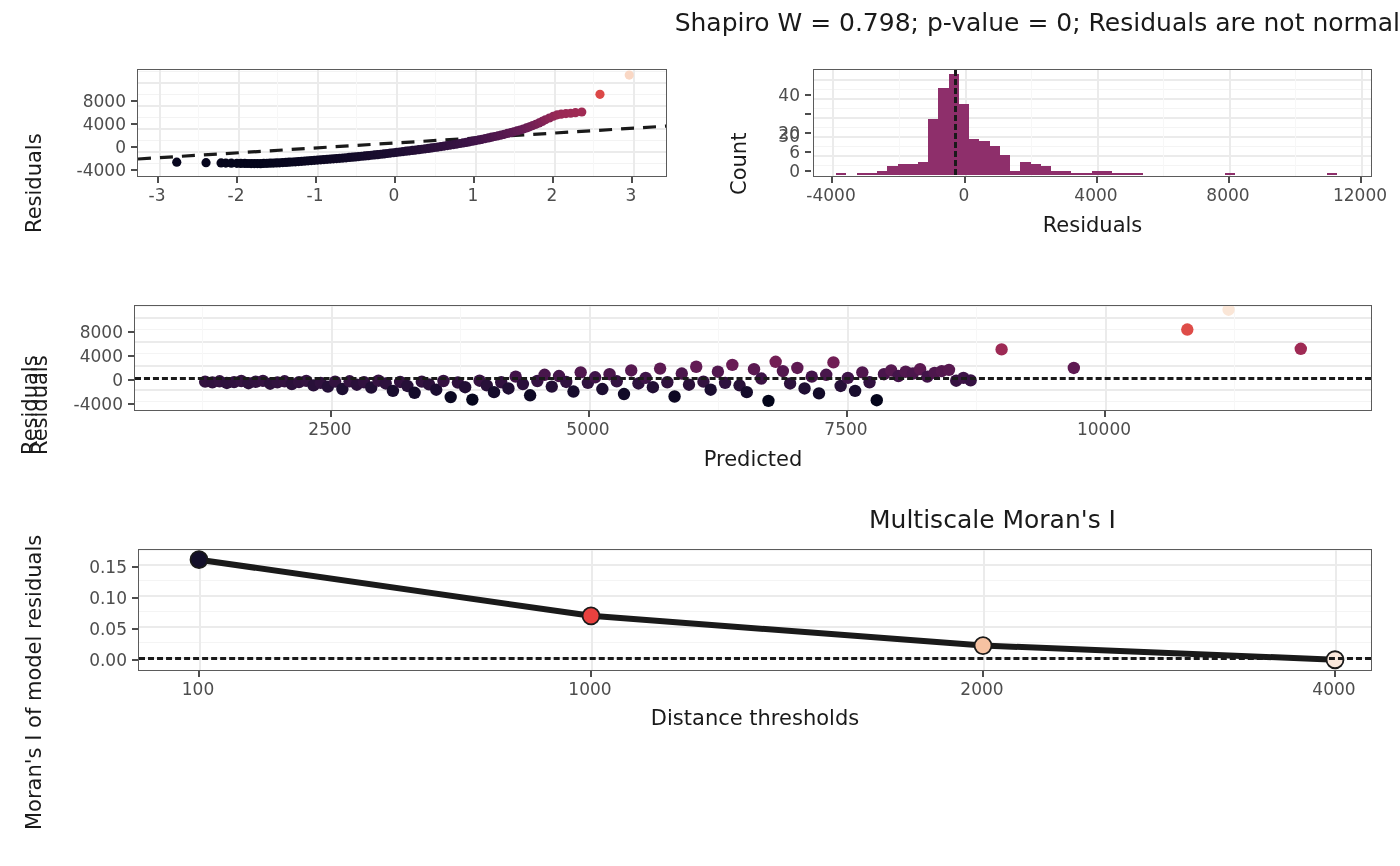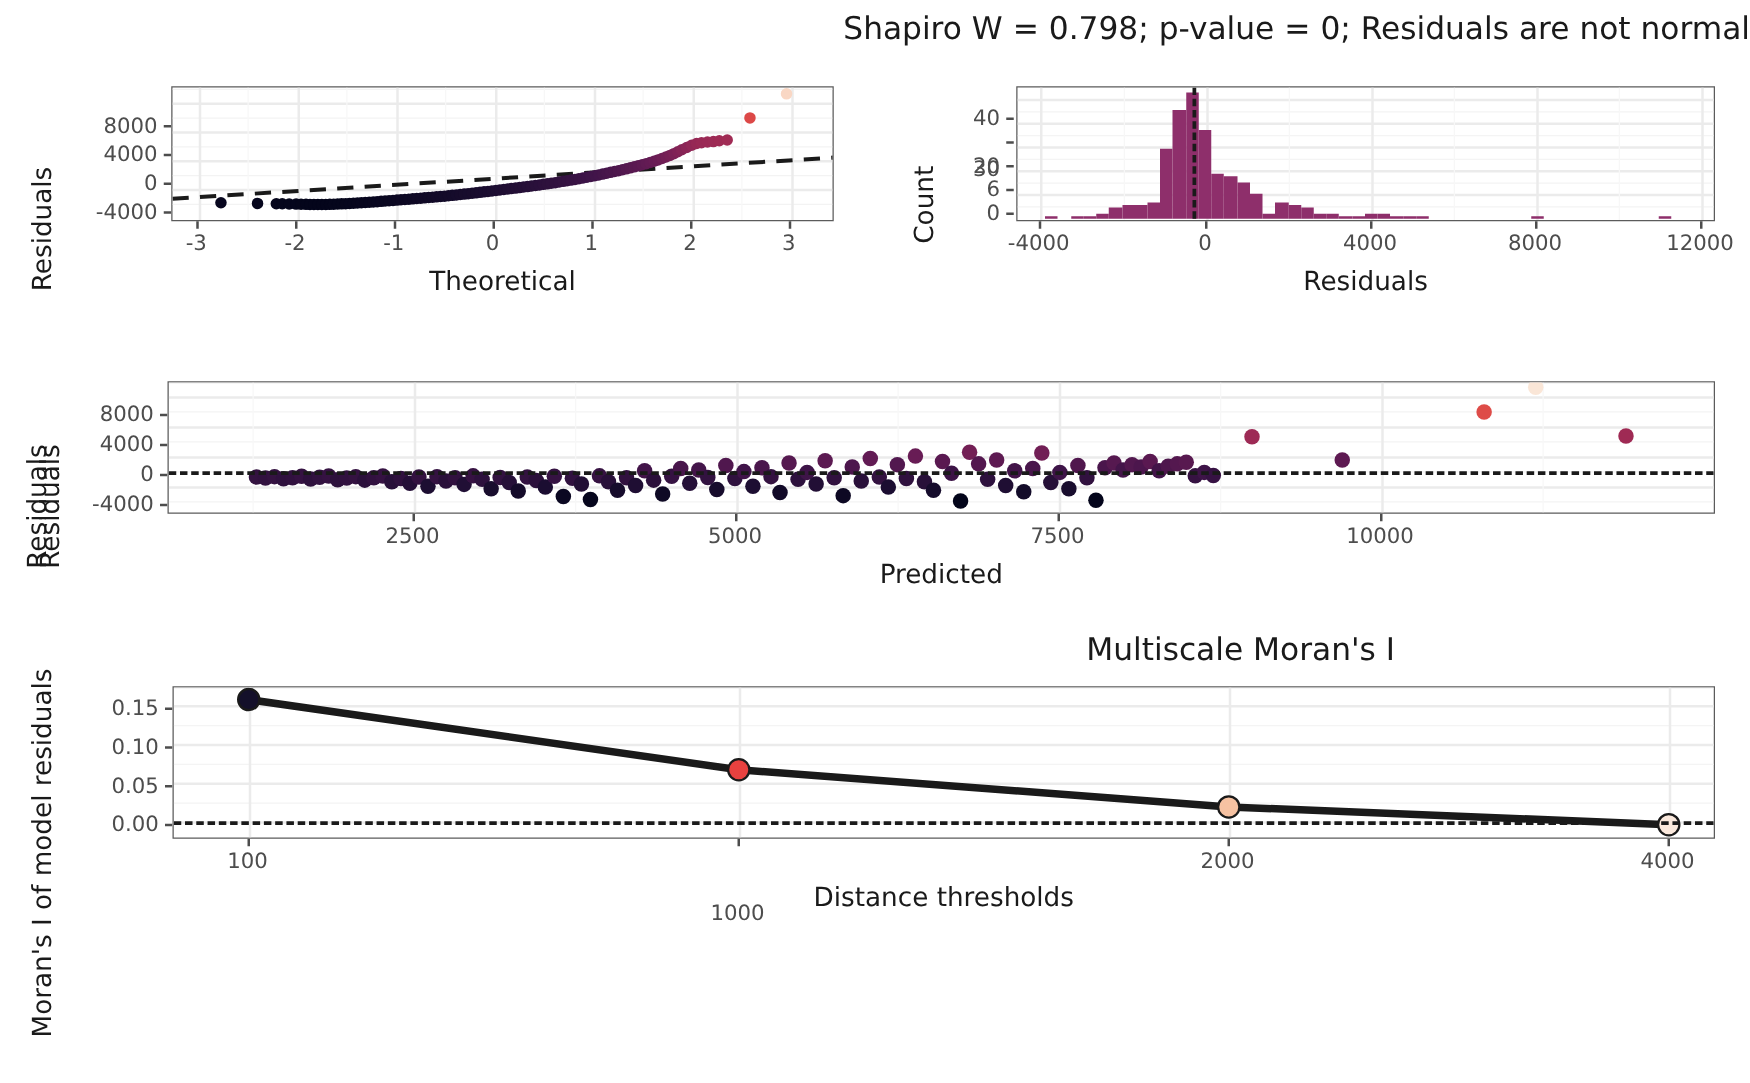--- a/index.html
+++ b/index.html
@@ -203,21 +203,20 @@
     <div class="tickmark tx" style="left:631px;top:122px;"></div>
 
     <div class="abs ticklab c" style="left:127px;top:130px;width:60px;">-3</div>
     <div class="abs ticklab c" style="left:206px;top:130px;width:60px;">-2</div>
     <div class="abs ticklab c" style="left:285px;top:130px;width:60px;">-1</div>
     <div class="abs ticklab c" style="left:364px;top:130px;width:60px;">0</div>
     <div class="abs ticklab c" style="left:443px;top:130px;width:60px;">1</div>
     <div class="abs ticklab c" style="left:522px;top:130px;width:60px;">2</div>
     <div class="abs ticklab c" style="left:601px;top:130px;width:60px;">3</div>
 
-    <div class="abs axtitle" style="left:137px;top:158px;width:530px;">Theoretical</div>
   </div>
 
   <div class="abs" style="left:700px;top:55px;width:700px;height:195px;">
 
     <div class="abs vtitle" style="left:27px;top:140px;">Count</div>
 
     <div class="abs ticklab r" style="left:42px;top:106px;width:58px;">0</div>
     <div class="abs ticklab r" style="left:42px;top:87px;width:58px;">6</div>
     <div class="abs ticklab r" style="left:42px;top:68px;width:58px;">20</div>
     <div class="abs ticklab r" style="left:42px;top:49px;width:58px;margin-top:22px;">30</div>
@@ -507,21 +506,21 @@
       </svg>
       <div class="dash" style="left:0;right:0;top:107px;"></div>
     </div>
 
     <div class="tickmark tx" style="left:198px;top:171px;"></div>
     <div class="tickmark tx" style="left:590px;top:171px;"></div>
     <div class="tickmark tx" style="left:982px;top:171px;"></div>
     <div class="tickmark tx" style="left:1334px;top:171px;"></div>
 
     <div class="abs ticklab c" style="left:148px;top:179px;width:100px;">100</div>
-    <div class="abs ticklab c" style="left:540px;top:179px;width:100px;margin-top:42px;">1000</div>
+    <div class="abs ticklab c" style="left:540px;top:179px;width:100px;">1000</div>
     <div class="abs ticklab c" style="left:932px;top:179px;width:100px;">2000</div>
     <div class="abs ticklab c" style="left:1284px;top:179px;width:100px;">4000</div>
 
     <div class="abs axtitle" style="left:138px;top:206px;width:1234px;">Distance thresholds</div>
   </div>
 
 
 </div>
 
 </body></html>

